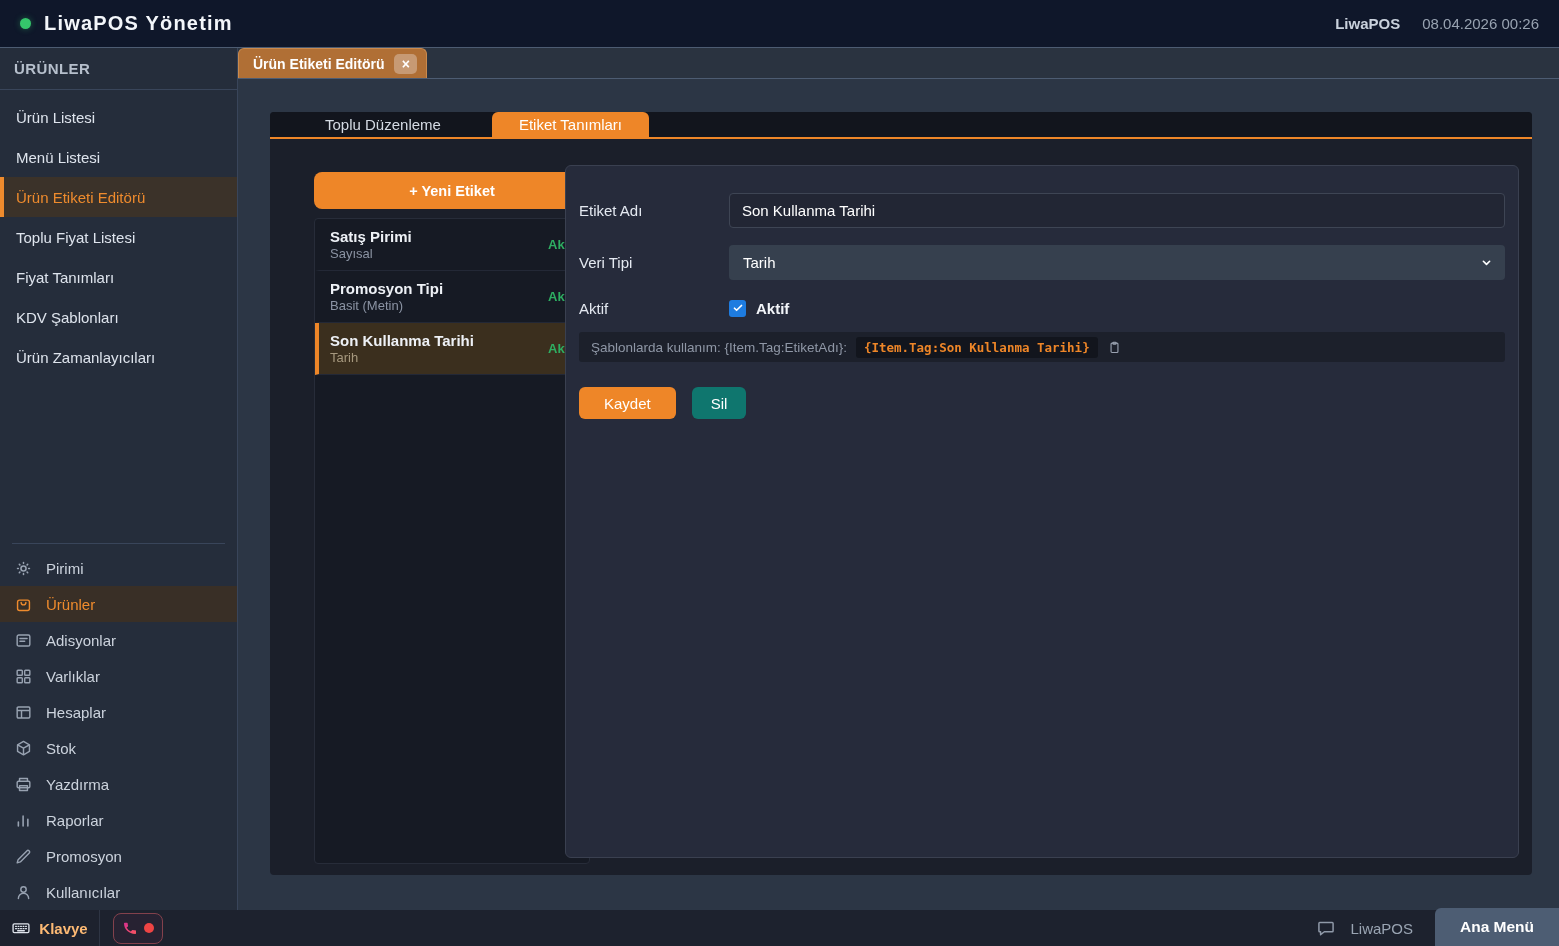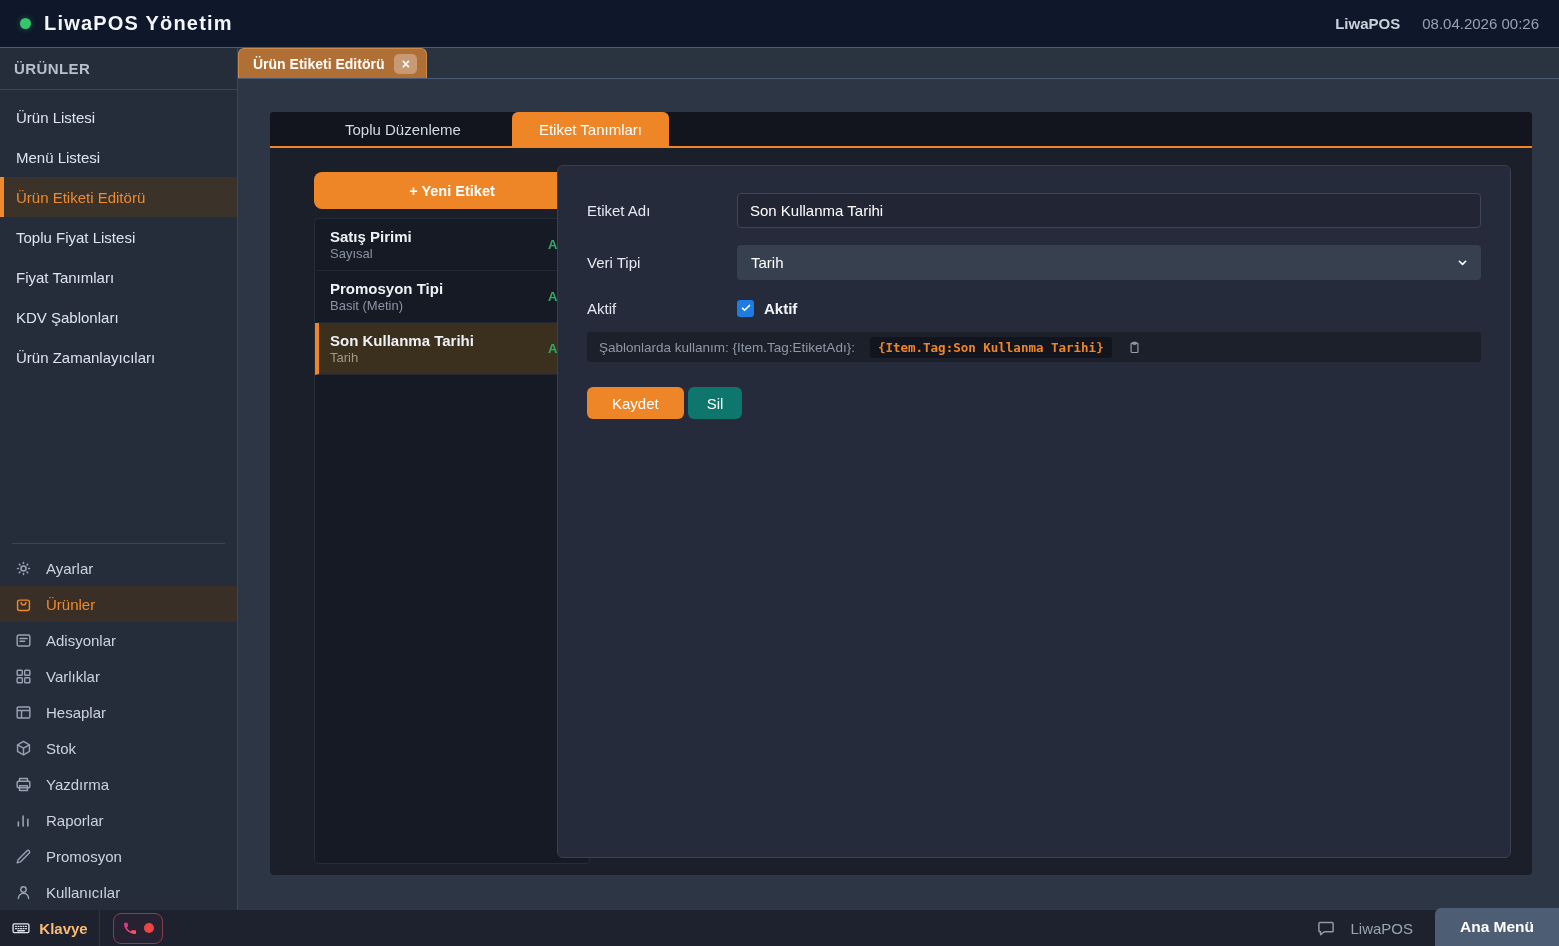--- a/index.html
+++ b/index.html
@@ -68,22 +68,22 @@
   .bnav-item.active { background:#392f26; color:#ef8b2d; }
   .bnav-item.active svg { color:#ef8b2d; }
 
   
   .content { position:absolute; top:79px; left:238px; right:0; bottom:36px; background:#2c3645; }
   .panel {
     position:absolute; left:32px; top:33px; width:1262px; height:763px;
     background:#1b1f2a; border-radius:4px;
   }
   .panel-tabs {
-    height:36px; background:#12151d; border-bottom:2px solid #ee8628;
-    border-radius:4px 4px 0 0; display:flex; align-items:stretch; padding-left:48px;
+    height:27px; background:#12151d; border-bottom:2px solid #ee8628;
+    border-radius:4px 4px 0 0; display:flex; align-items:stretch; padding-left:28px;
   }
   .ptab {
     display:flex; align-items:center; padding:0 27px;
     font-size:15px; color:#d4dae3; cursor:pointer;
   }
   .ptab.active { background:#ee8628; color:#fff; border-radius:6px 6px 0 0; margin-left:24px; font-weight:500; }
 
   .list-col { position:absolute; left:16px; top:60px; width:304px;padding-left:28px; }
   .new-tag-btn {
     height:37px; background:#ee8628; border-radius:8px; border:none; width:100%;
@@ -98,23 +98,23 @@
     display:flex; align-items:center; padding:0 12px 0 11px; cursor:pointer;
   }
   .tag-text { flex:1; min-width:0; }
   .tag-name { font-size:15px; font-weight:bold; color:#eef1f6; line-height:1.3; }
   .tag-type { font-size:13px; color:#8b93a3; line-height:1.25; }
   .tag-status { font-size:13px; font-weight:bold; color:#2eae62; }
   .tag-item.selected { background:#3b2f1e; border-left-color:#ee8628; }
   .tag-item.selected .tag-type { color:#a6987e; }
 
   .form-card {
-    position:absolute; left:287px; top:53px; width:954px; height:693px;
+    position:absolute; left:295px; top:53px; width:954px; height:693px;
     background:#262b3b; border:1px solid #3a4050; border-radius:6px;
-    padding:27px 29px;
+    padding:27px 13px;
   }
   .frow { display:flex; align-items:center; margin-bottom:17px; }
   .flabel { width:150px; flex:none; font-size:15px; color:#e4e9f1; }
   .fctl { flex:1; min-width:0; }
   .text-input {
     width:100%; height:35px; background:#222634; border:1px solid #3e4554; border-radius:4px;
     color:#fff; font-size:15px; padding:0 12px; font-family:inherit; outline:none;
   }
   .select {
     height:35px; background:#36404e; border-radius:4px; color:#fff; font-size:15px;
@@ -123,30 +123,30 @@
   .select svg { position:absolute; right:11px; top:10px; width:15px; height:15px; color:#fff; }
   .check-row { display:flex; align-items:center; height:22px; }
   .checkbox {
     width:17px; height:17px; background:#1e7ce0; border-radius:3px; cursor:pointer;
     display:flex; align-items:center; justify-content:center; flex:none;
   }
   .checkbox svg { width:12px; height:12px; }
   .check-label { margin-left:10px; font-size:15px; font-weight:600; color:#f2f5f9; }
   .hint-bar {
     margin-top:13px; height:30px; background:#1c202b; border-radius:3px;
-    display:flex; align-items:center; padding:0 12px; gap:15px;
+    display:flex; align-items:center; padding:0 12px; gap:9px;
   }
   .hint-text { font-size:13.5px; color:#8f97a6; white-space:nowrap; }
   .code-chip {
     font-family:"DejaVu Sans Mono", monospace; font-size:12.5px; font-weight:bold;
     color:#ee8628; background:#12151d; padding:3px 8px; border-radius:3px; white-space:nowrap;
   }
   .clip-btn { background:none; border:none; cursor:pointer; padding:0; }
   .clip-btn svg { width:15px; height:15px; color:#9aa2b1; }
-  .btn-row { margin-top:25px; display:flex; gap:4px; }
+  .btn-row { margin-top:25px; display:flex; gap:16px; }
   .btn {
     height:32px; border:none; border-radius:6px; color:#fff; font-size:15px;
     font-family:inherit; cursor:pointer;
   }
   .btn-save { background:#ee8628; padding:0 25px; }
   .btn-del { background:#0f766e; padding:0 19px; }
 
   
   .bottombar {
     position:absolute; left:0; right:0; bottom:0; height:36px;
@@ -222,21 +222,21 @@
   </nav>
 
   <nav class="nav-bottom">
     <div class="nav-divider"></div>
 
     <div class="bnav-item">
       <svg viewBox="0 0 24 24" fill="none" stroke="currentColor" stroke-width="2" stroke-linecap="round">
           <circle cx="12" cy="12" r="3.2"></circle>
           <path d="M12 4.5v1M17.3 6.7l-.7.7M19.5 12h-1M17.3 17.3l-.7-.7M12 19.5v-1M6.7 17.3l.7-.7M4.5 12h1M6.7 6.7l.7.7"></path>
         </svg>
-      <span>Ayarlar</span>
+      <span>Pirimi</span>
     </div>
     <div class="bnav-item active">
       <svg viewBox="0 0 24 24" fill="none" stroke="currentColor" stroke-width="1.8" stroke-linecap="round" stroke-linejoin="round">
           <rect x="4.5" y="6.5" width="15" height="13" rx="2.5"></rect>
           <path d="M9 9.5a3 3 0 0 0 6 0"></path>
         </svg>
       <span>Ürünler</span>
     </div>
     <div class="bnav-item">
       <svg viewBox="0 0 24 24" fill="none" stroke="currentColor" stroke-width="1.8" stroke-linecap="round">

